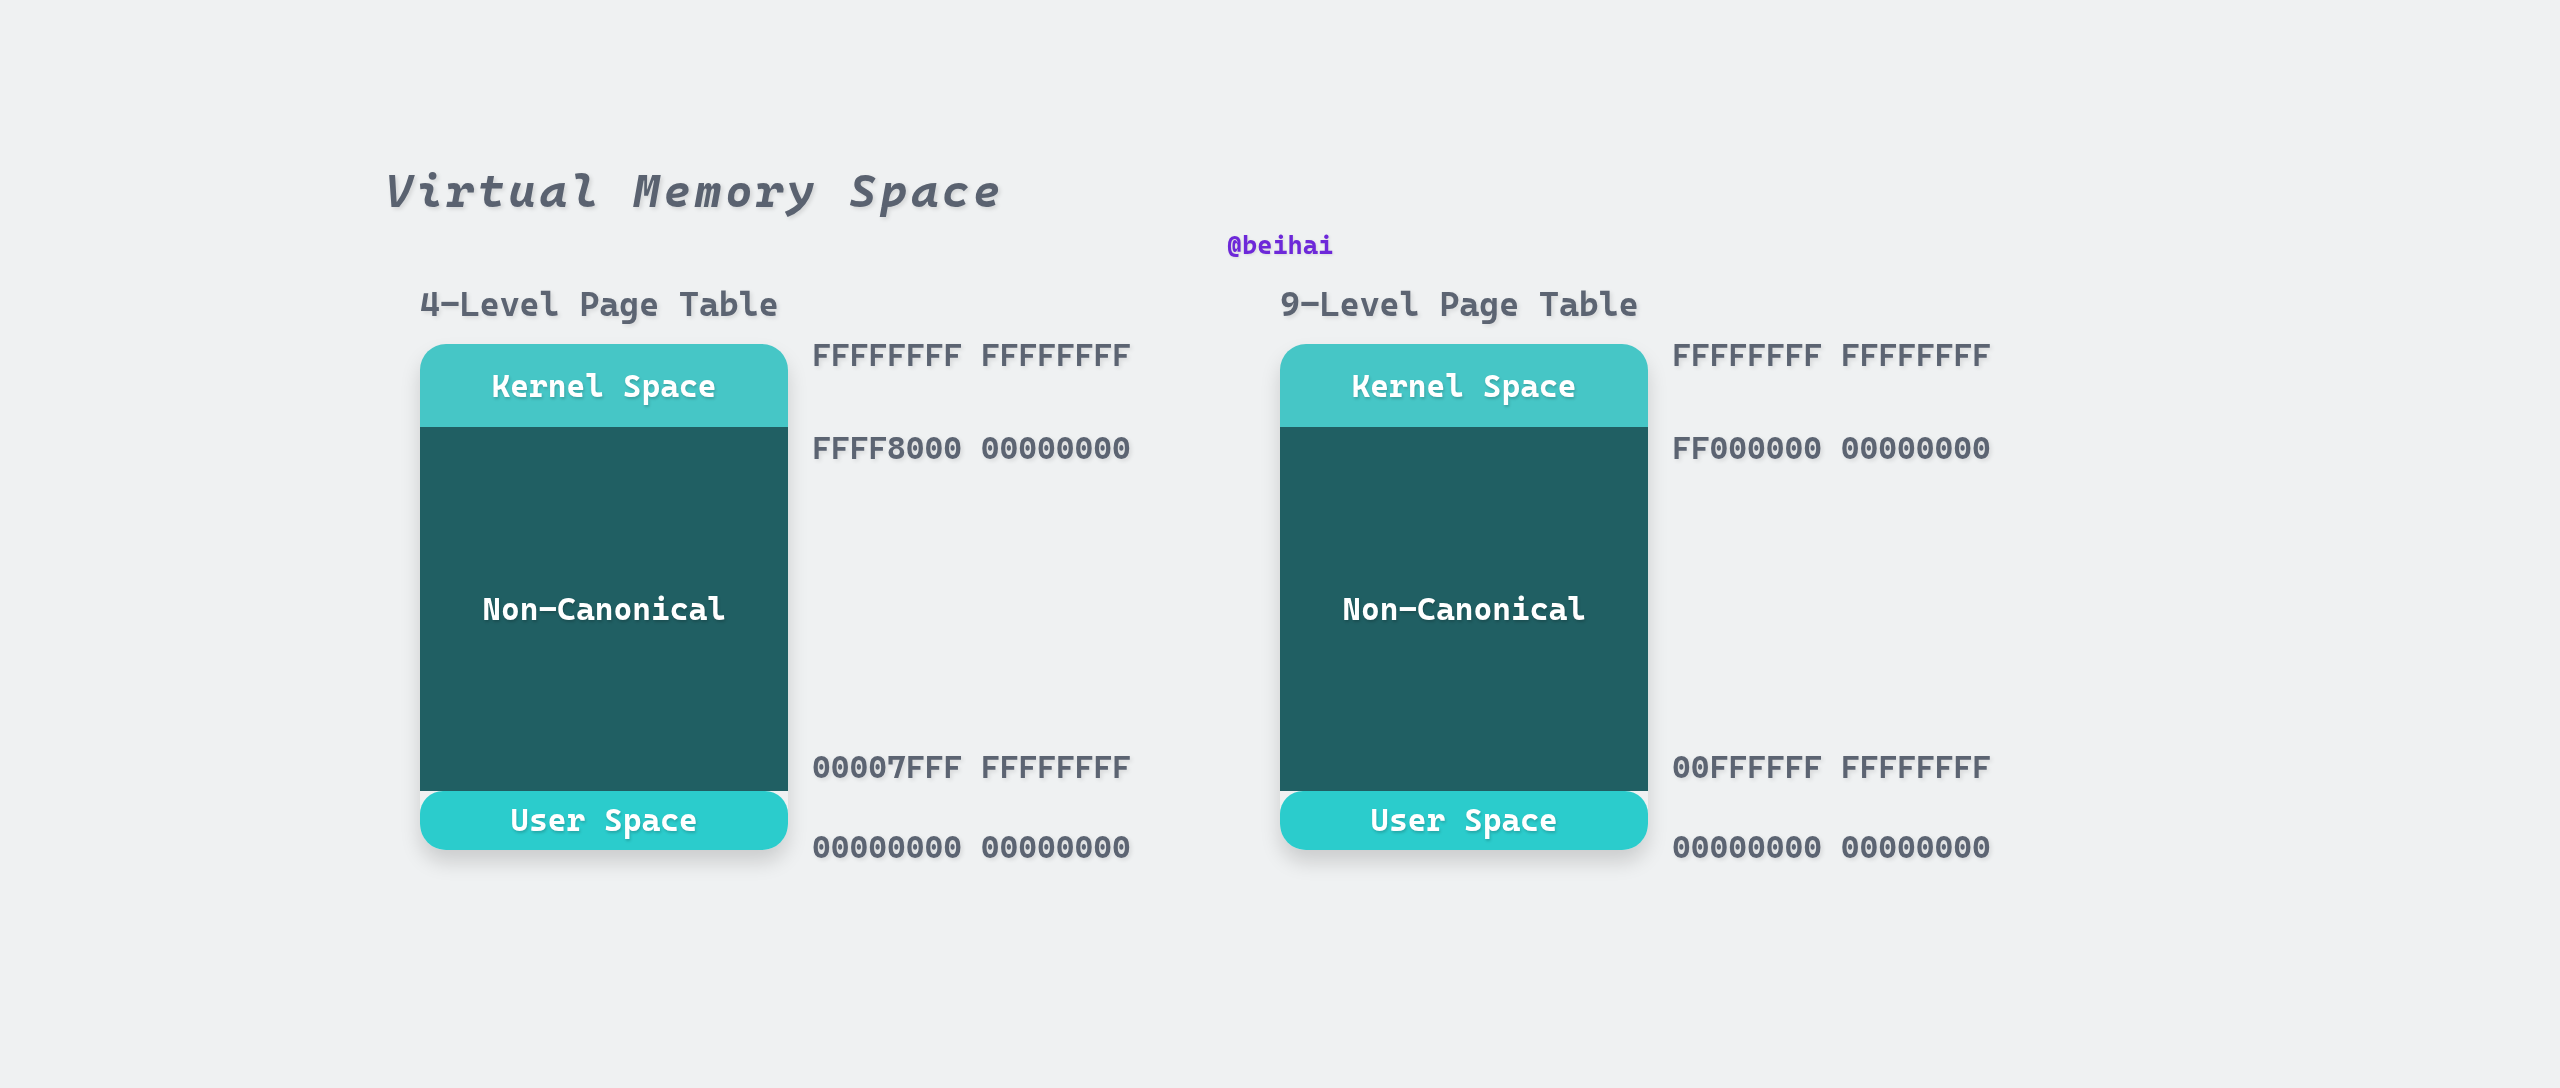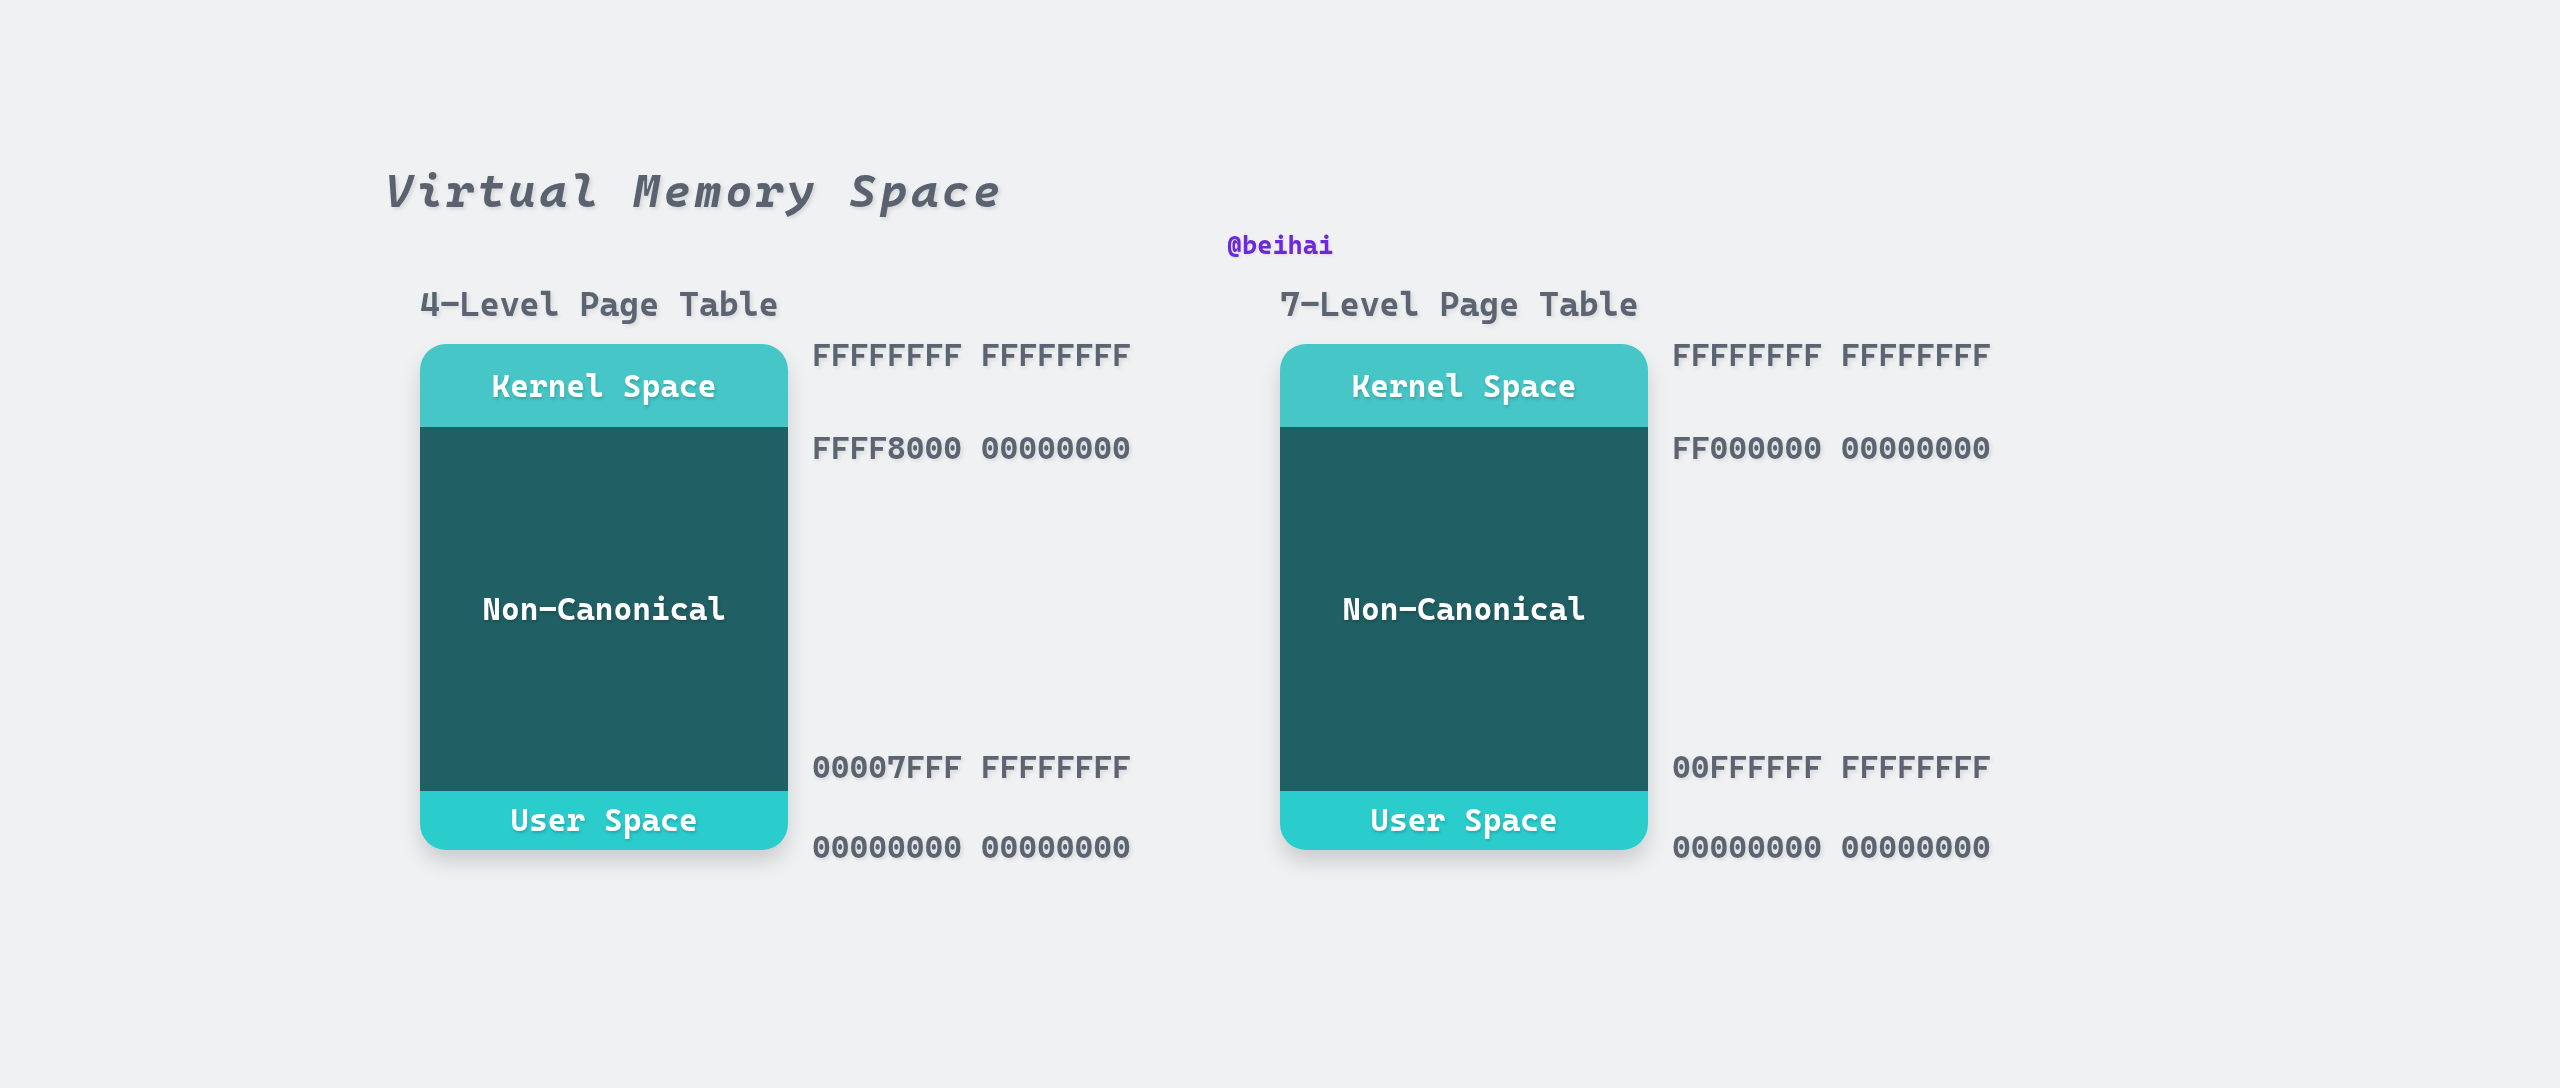--- a/index.html
+++ b/index.html
@@ -70,21 +70,21 @@
     display: flex;
     align-items: center;
     justify-content: center;
     font-size: 32px;
     font-weight: 700;
     color: #ffffff;
     text-shadow: 1px 2px 3px rgba(0,0,0,0.18);
   }
   .seg-kernel { background: #46c6c6; height: 90px; }
   .seg-noncanon { background: #205f63; height: 394px; }
-  .seg-user { background: #2bcccc; height: 64px; }
+  .seg-user { background: #2bcccc; height: 64px; border-radius: 23px; }
   .addrs {
     flex: 1;
     display: flex;
     flex-direction: column;
     font-size: 32px;
     font-weight: 700;
     color: #5c6472;
     text-shadow: 2px 2px 4px rgba(0,0,0,0.10);
     white-space: pre;
   }
@@ -116,21 +116,21 @@
         <div class="addrs">
           <div class="addr addr-top">FFFFFFFF FFFFFFFF</div>
           <div class="addr addr-kend">FFFF8000 00000000</div>
           <div class="addr addr-ustart">00007FFF FFFFFFFF</div>
           <div class="addr addr-bottom">00000000 00000000</div>
         </div>
       </div>
     </div>
 
     <div class="panel">
-      <div class="panel-title">7-Level Page Table</div>
+      <div class="panel-title">9-Level Page Table</div>
       <div class="panel-body">
         <div class="stack">
           <div class="seg seg-kernel">Kernel Space</div>
           <div class="seg seg-noncanon">Non-Canonical</div>
           <div class="seg seg-user">User Space</div>
         </div>
         <div class="addrs">
           <div class="addr addr-top">FFFFFFFF FFFFFFFF</div>
           <div class="addr addr-kend">FF000000 00000000</div>
           <div class="addr addr-ustart">00FFFFFF FFFFFFFF</div>

